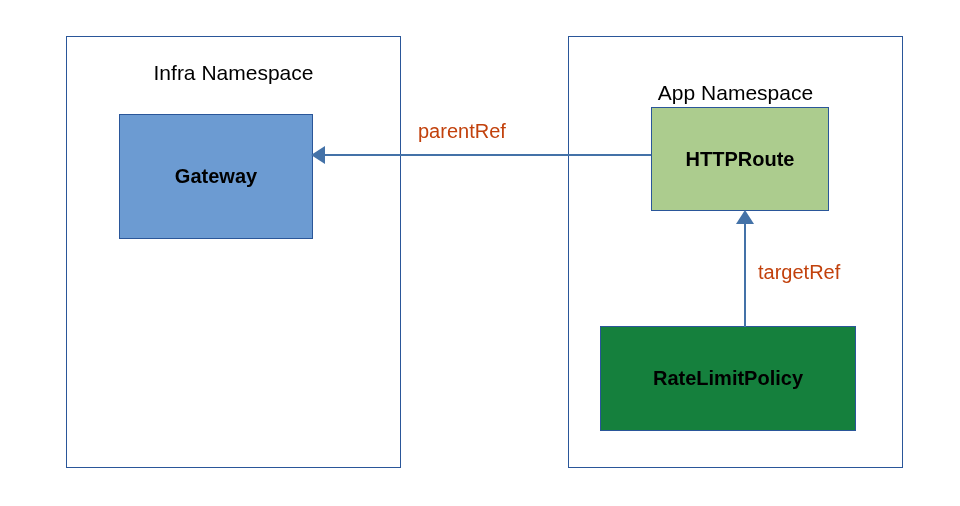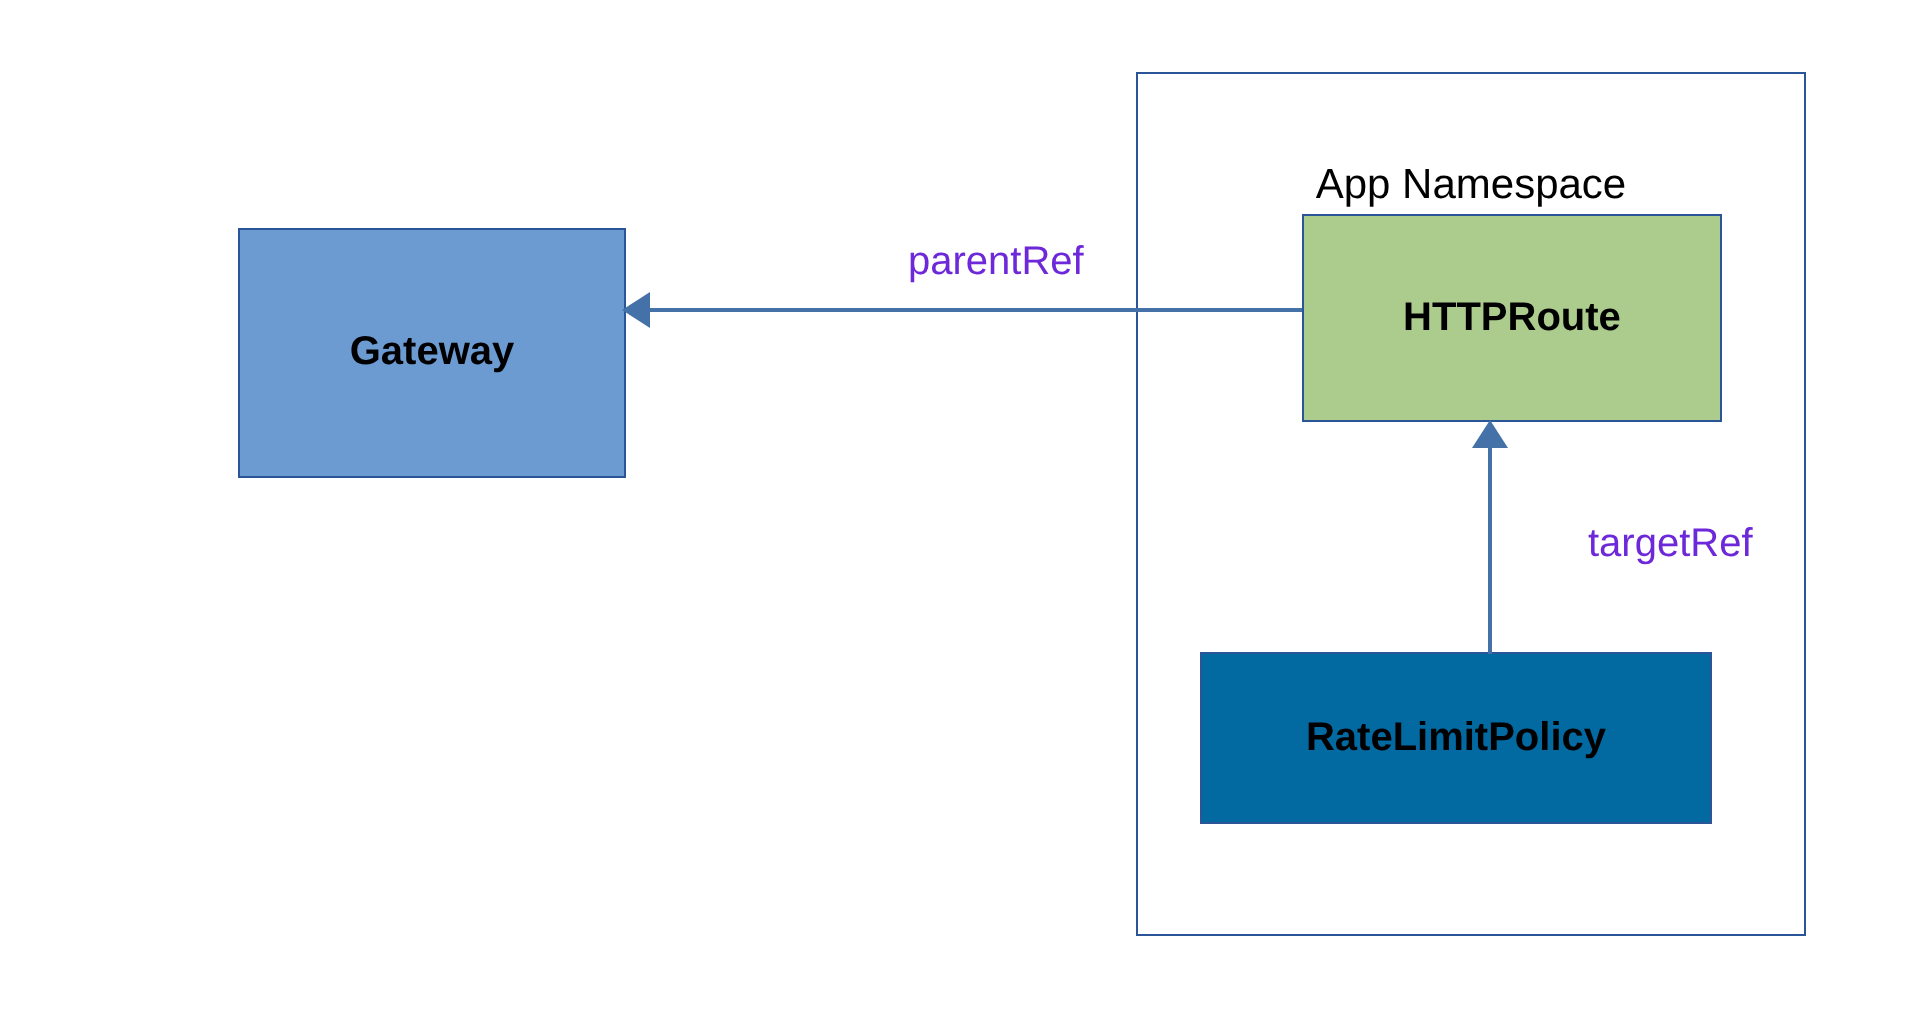--- a/index.html
+++ b/index.html
@@ -51,26 +51,26 @@
     font-size: 20px;
     font-weight: bold;
     color: #000000;
     white-space: nowrap;
   }
   #node-gateway {
     left: 119px; top: 114px; width: 194px; height: 125px;
     background: #6c9bd2;
   }
   #node-httproute {
-    left: 651px; top: 107px; width: 210px; height: 104px;
+    left: 651px; top: 107px; width: 178px; height: 104px;
     background: #accc8e;
   }
   #node-ratelimitpolicy {
-    left: 600px; top: 326px; width: 256px; height: 86px;
-    background: #0369a1;
+    left: 600px; top: 326px; width: 256px; height: 105px;
+    background: #15803d;
   }
 
   
   .edge { position: absolute; }
 
   
   #edge-parentref-line {
     left: 322px;
     top: 154px;
     width: 329px;
@@ -104,33 +104,35 @@
     height: 0;
     border-left: 9px solid transparent;
     border-right: 9px solid transparent;
     border-bottom: 14px solid #4472a8;
   }
 
   .edge-label {
     position: absolute;
     font-size: 20px;
     font-weight: 400;
-    color: #6d28d9;
+    color: #c2410c;
     white-space: nowrap;
     line-height: 23px;
-    margin-left: 36px;
   }
   #label-parentref { left: 418px; top: 120px; }
   #label-targetref { left: 758px; top: 261px; }
 </style>
 </head>
 <body>
 
 <div id="canvas">
 
+  <div class="namespace" id="ns-infra">
+    <div class="ns-title">Infra Namespace</div>
+  </div>
 
   <div class="namespace" id="ns-app">
     <div class="ns-title">App Namespace</div>
   </div>
 
   <div class="node" id="node-gateway">Gateway</div>
 
   <div class="node" id="node-httproute">HTTPRoute</div>
 
   <div class="node" id="node-ratelimitpolicy">RateLimitPolicy</div>

